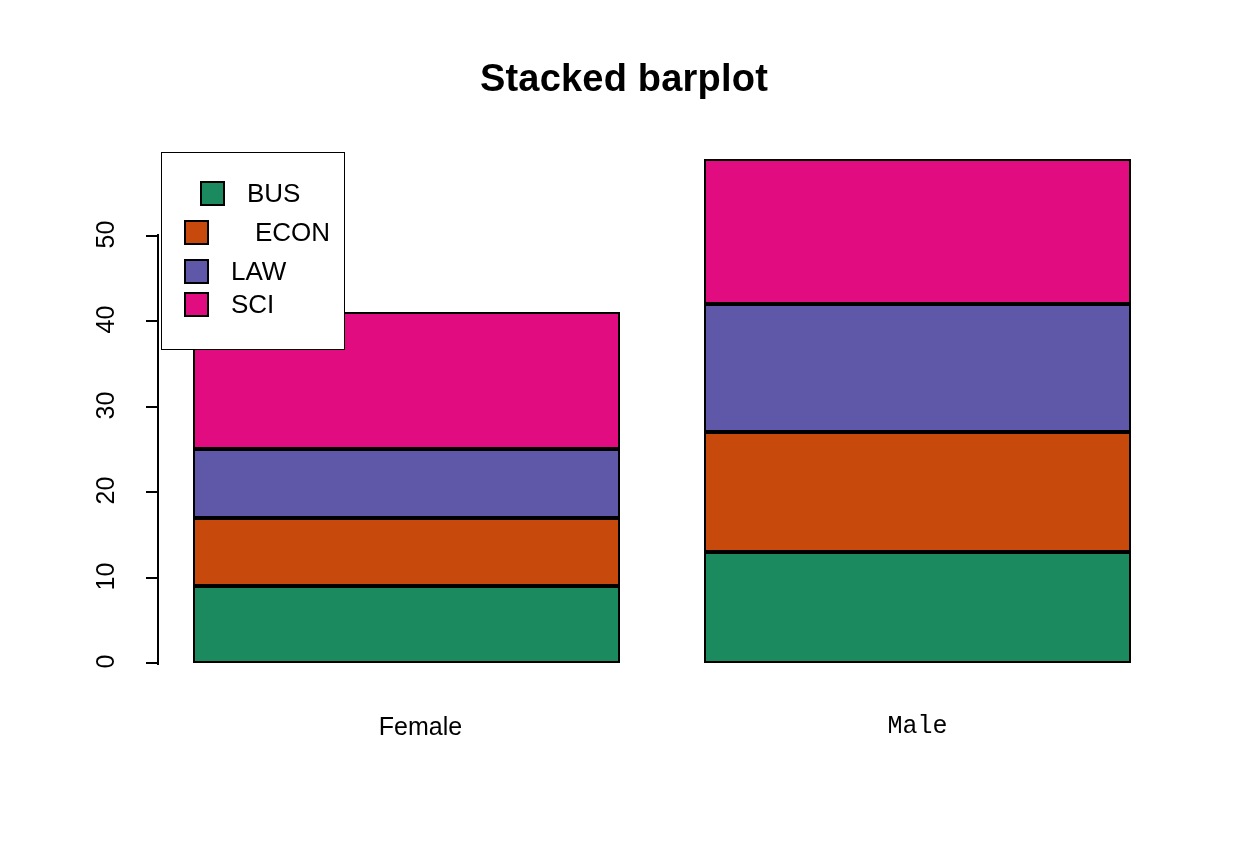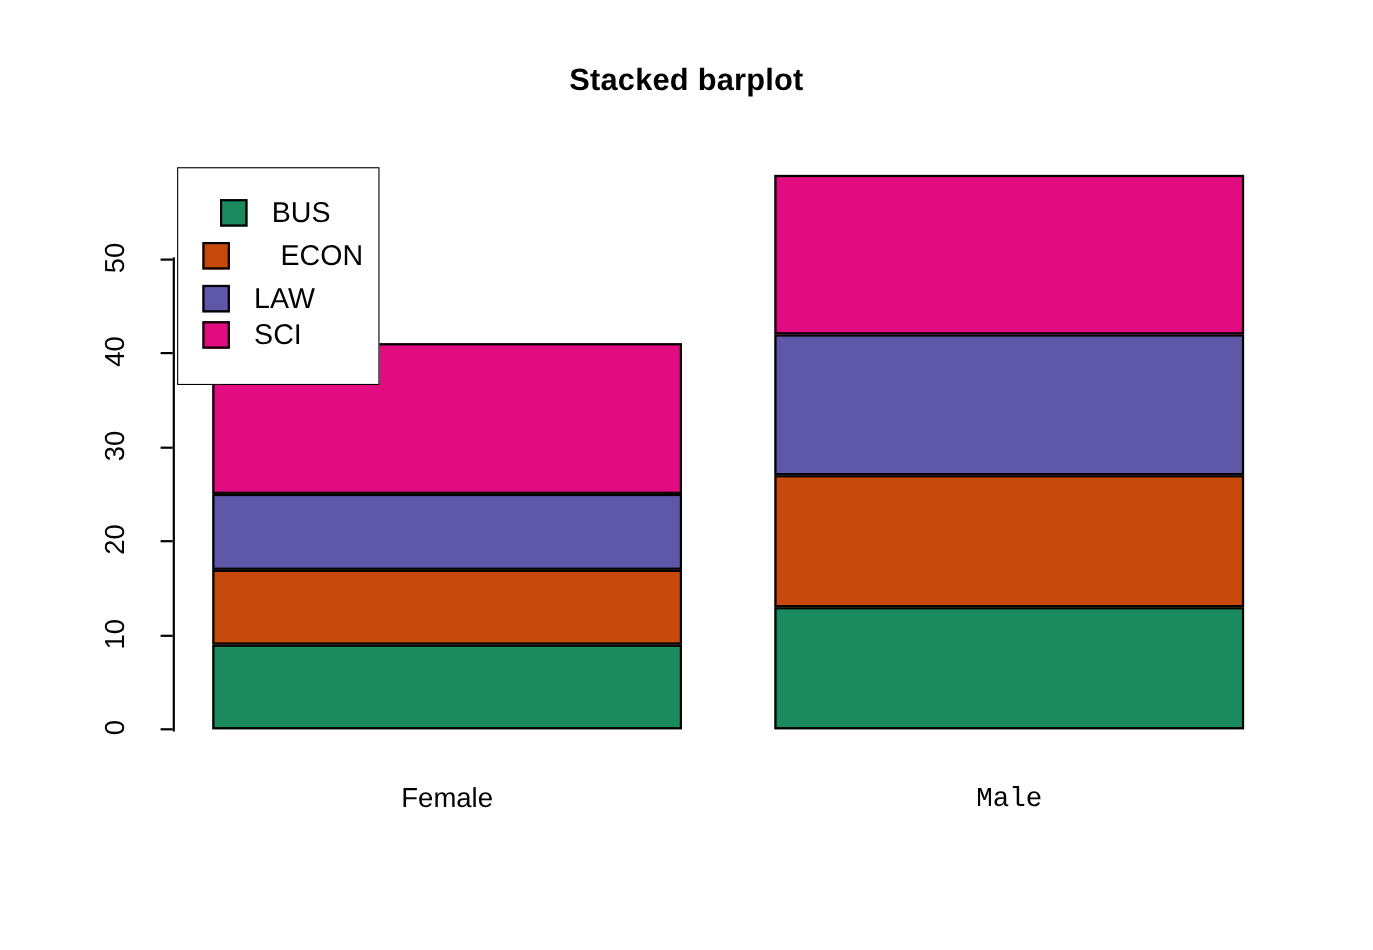--- a/index.html
+++ b/index.html
@@ -20,21 +20,21 @@
     height: 864px;
     background: #ffffff;
   }
   
   .chart-title {
     position: absolute;
     left: 0;
     top: 57px;
     width: 1248px;
     text-align: center;
-    font-size: 28px;
+    font-size: 38px;
     font-weight: bold;
     letter-spacing: 0.2px;
     font-family: "Liberation Sans", sans-serif;
   }
   
   .y-axis-line {
     position: absolute;
     left: 157px;
     top: 234px;
     width: 2px;
@@ -142,21 +142,21 @@
       </div>
       <div class="bar-group" style="left: 704px; top: 0px; width: 427px; height: 864px;">
         <div class="bar-segment" style="left: 0px; width: 427px; top: 551.85px; height: 111.15px; background: rgb(27, 138, 95);"></div>
         <div class="bar-segment" style="left: 0px; width: 427px; top: 432.15px; height: 119.7px; background: rgb(199, 74, 12);"></div>
         <div class="bar-segment" style="left: 0px; width: 427px; top: 303.9px; height: 128.25px; background: rgb(95, 87, 168);"></div>
         <div class="bar-segment" style="left: 0px; width: 427px; top: 158.55px; height: 145.35px; background: rgb(225, 12, 127);"></div>
       </div>
     </div>
 
   <div id="x-labels">
-      <div class="x-label" style="left: 193px; width: 427px; top: 712px;">Female</div>
+      <div class="x-label" style="left: 207px; width: 427px; top: 712px;">Female</div>
       <div class="x-label" style="left: 704px; width: 427px; top: 712px; font-family: Liberation Mono, monospace;">Male</div>
     </div>
 
   <div class="legend-box">
     <div id="legend-items">
         <div class="legend-item" style="top: 20px; margin-left: 16px;">
           <span class="legend-swatch" style="background: rgb(27, 138, 95);"></span>
           <span class="legend-label">BUS</span>
         </div>
         <div class="legend-item" style="top: 59px; gap: 24px;">

